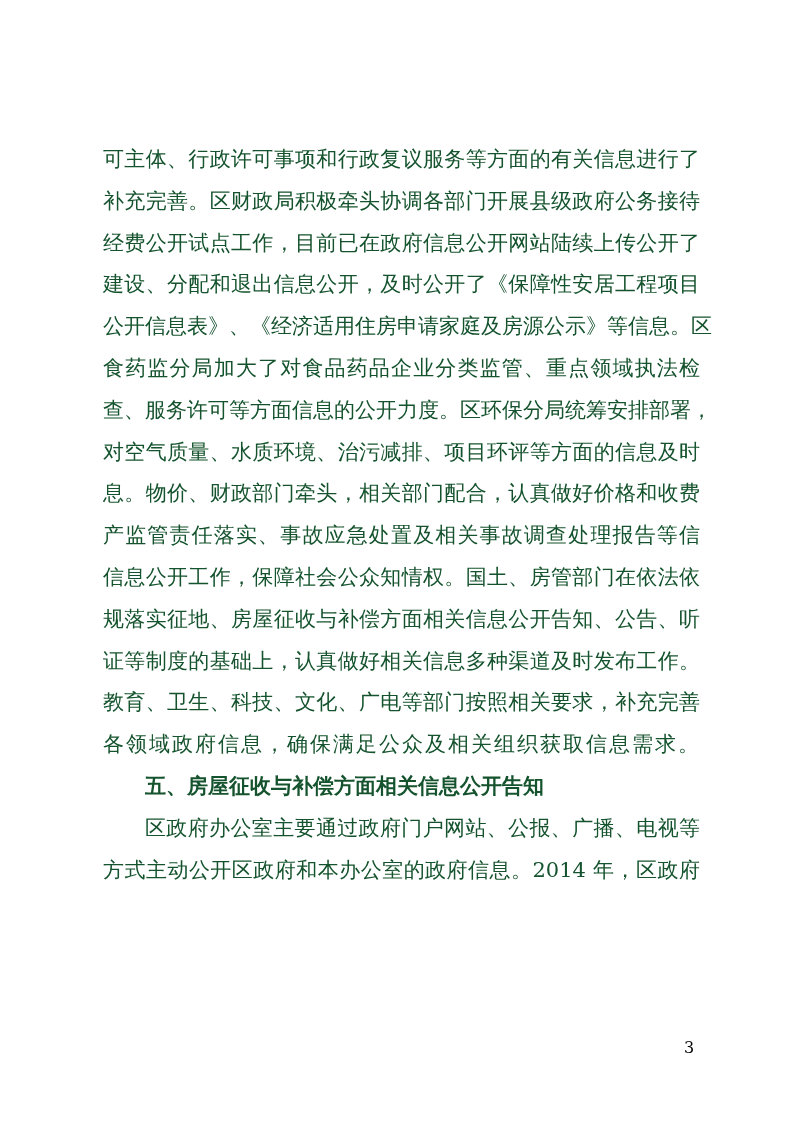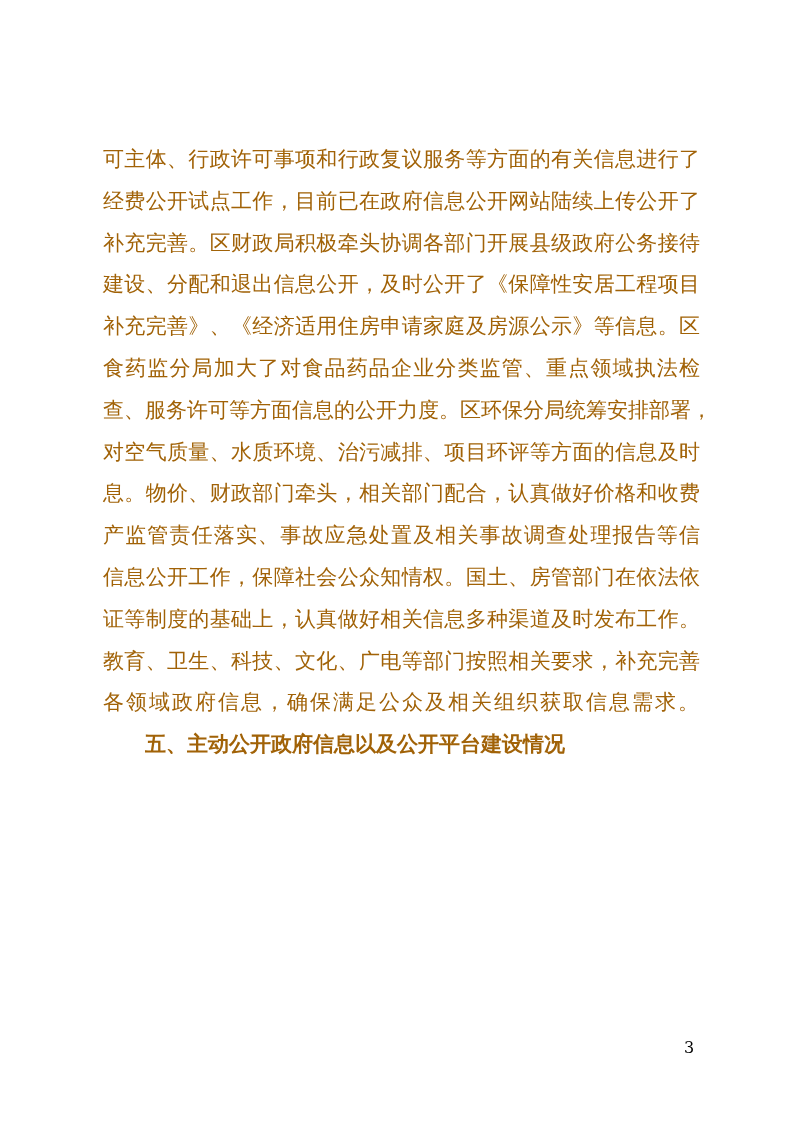--- a/index.html
+++ b/index.html
@@ -22,21 +22,21 @@
     top: 139px;
     width: 597px;
   }
   .line {
     font-size: 21px;
     height: 41.8px;
     line-height: 41.8px;
     text-align: justify;
     text-align-last: justify;
     white-space: nowrap;
-    color: #a16207;
+    color: #14532d;
   }
   .line.para-end {
     text-align: center;
     text-align-last: left;
     letter-spacing: 2px;
   }
   .line.heading {
     font-family: "DejaVu Sans", "Liberation Sans", sans-serif;
     font-weight: bold;
     text-align: left;
@@ -56,29 +56,32 @@
     font-family: "DejaVu Serif", "Liberation Serif", serif;
     color: #000000;
   }
 </style>
 </head>
 <body>
 
 <div class="page">
   <div class="text-block">
     <div class="line">可主体、行政许可事项和行政复议服务等方面的有关信息进行了</div>
+    <div class="line">补充完善。区财政局积极牵头协调各部门开展县级政府公务接待</div>
     <div class="line">经费公开试点工作，目前已在政府信息公开网站陆续上传公开了</div>
-    <div class="line">补充完善。区财政局积极牵头协调各部门开展县级政府公务接待</div>
     <div class="line">建设、分配和退出信息公开，及时公开了《保障性安居工程项目</div>
-    <div class="line">补充完善》、《经济适用住房申请家庭及房源公示》等信息。区</div>
+    <div class="line">公开信息表》、《经济适用住房申请家庭及房源公示》等信息。区</div>
     <div class="line">食药监分局加大了对食品药品企业分类监管、重点领域执法检</div>
     <div class="line">查、服务许可等方面信息的公开力度。区环保分局统筹安排部署，</div>
     <div class="line">对空气质量、水质环境、治污减排、项目环评等方面的信息及时</div>
     <div class="line">息。物价、财政部门牵头，相关部门配合，认真做好价格和收费</div>
     <div class="line">产监管责任落实、事故应急处置及相关事故调查处理报告等信</div>
     <div class="line">信息公开工作，保障社会公众知情权。国土、房管部门在依法依</div>
+    <div class="line">规落实征地、房屋征收与补偿方面相关信息公开告知、公告、听</div>
     <div class="line">证等制度的基础上，认真做好相关信息多种渠道及时发布工作。</div>
     <div class="line">教育、卫生、科技、文化、广电等部门按照相关要求，补充完善</div>
     <div class="line para-end">各领域政府信息，确保满足公众及相关组织获取信息需求。</div>
-    <div class="line heading">五、主动公开政府信息以及公开平台建设情况</div>
+    <div class="line heading">五、房屋征收与补偿方面相关信息公开告知</div>
+    <div class="line indent-first">区政府办公室主要通过政府门户网站、公报、广播、电视等</div>
+    <div class="line">方式主动公开区政府和本办公室的政府信息。2014 年，区政府</div>
   </div>
   <div class="page-number">3</div>
 </div>
 
 </body></html>

